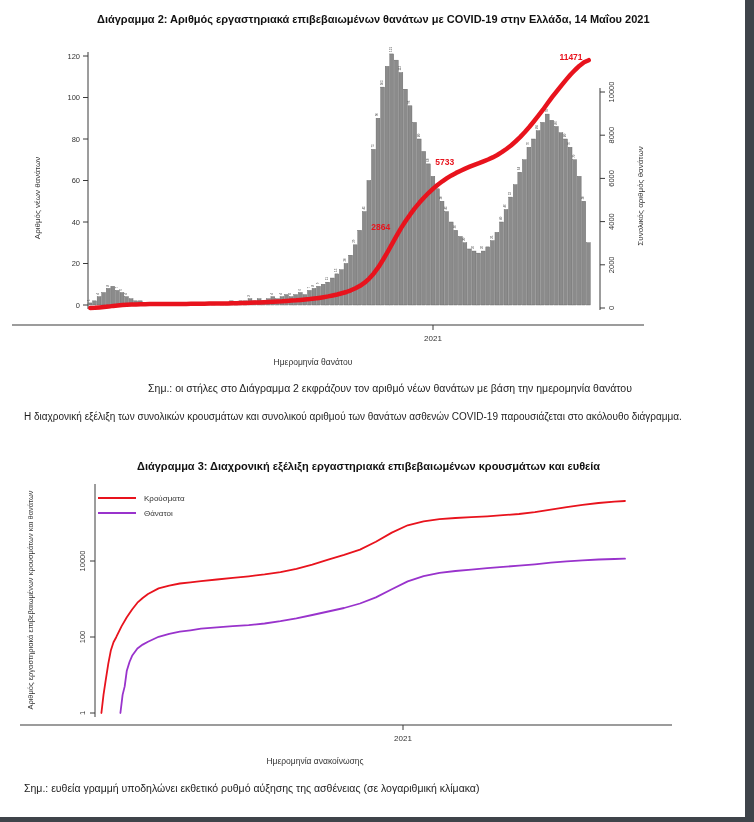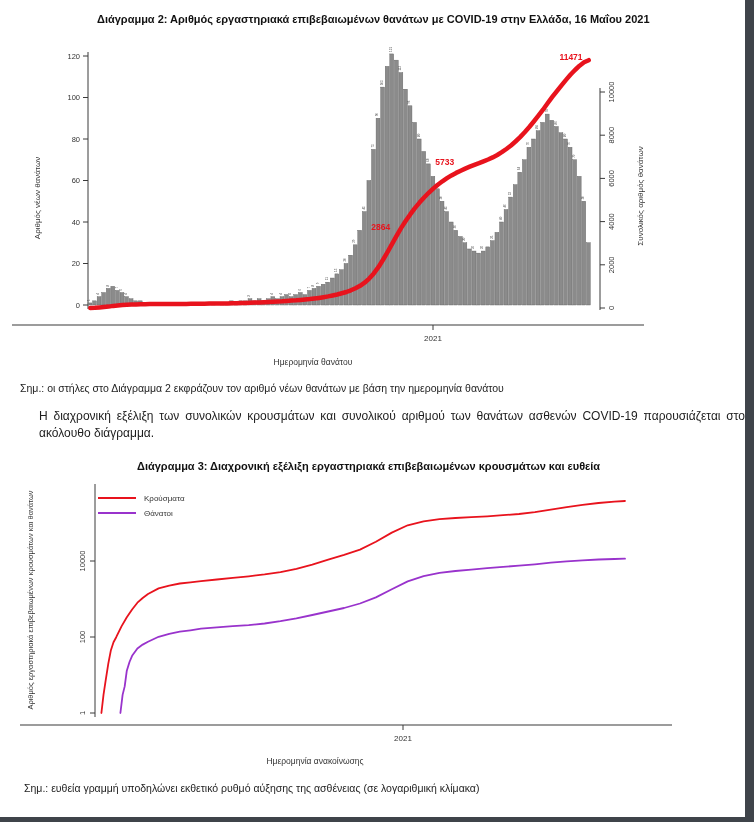--- a/index.html
+++ b/index.html
@@ -7,31 +7,31 @@
     width:754px;height:822px;position:relative;overflow:hidden;
     background:#ffffff;
     font-family:"Liberation Sans", sans-serif;
     color:#1d1d1d;
   }
   .abs{position:absolute;}
   .chart-title{
     font-size:11px;font-weight:bold;color:#111;white-space:nowrap;
   }
   .note{font-size:10.5px;color:#1d1d1d;}
-  .para{font-size:12px;color:#1d1d1d;line-height:17px;text-align:justify;margin-left:15px;}
+  .para{font-size:10px;color:#1d1d1d;line-height:17px;text-align:justify;}
   .edge{background:#3f444a;}
   svg text{font-family:"Liberation Sans", sans-serif;}
 </style>
 </head>
 <body>
 
 <div class="abs edge" style="left:745px;top:0;width:9px;height:822px;"></div>
 <div class="abs edge" style="left:0;top:817px;width:754px;height:5px;"></div>
 
-<div class="abs chart-title" style="left:97px;top:13px;">Διάγραμμα 2: Αριθμός εργαστηριακά επιβεβαιωμένων θανάτων με COVID-19 στην Ελλάδα, 16 Μαΐου 2021</div>
+<div class="abs chart-title" style="left:97px;top:13px;">Διάγραμμα 2: Αριθμός εργαστηριακά επιβεβαιωμένων θανάτων με COVID-19 στην Ελλάδα, 14 Μαΐου 2021</div>
 
 <svg id="chart2" class="abs" style="left:10px;top:28px;" width="672" height="348">
     <g>
       <line x1="78" y1="24" x2="78" y2="281" stroke="#3a3a3a" stroke-width="1"></line>
       <line x1="73" y1="277" x2="78" y2="277" stroke="#3a3a3a" stroke-width="1"></line>
       <text x="70" y="279.5" text-anchor="end" font-size="7.5" fill="#333">0</text>
       <line x1="73" y1="235.5" x2="78" y2="235.5" stroke="#3a3a3a" stroke-width="1"></line>
       <text x="70" y="238" text-anchor="end" font-size="7.5" fill="#333">20</text>
       <line x1="73" y1="194" x2="78" y2="194" stroke="#3a3a3a" stroke-width="1"></line>
       <text x="70" y="196.5" text-anchor="end" font-size="7.5" fill="#333">40</text>
@@ -223,21 +223,21 @@
     <g>
       <polyline points="80.3,279.9 84.9,279.8 89.4,279.5 94.0,279.1 98.6,278.6 103.2,277.9 107.7,277.5 112.3,277.0 116.9,276.8 121.4,276.6 126.0,276.4 130.6,276.3 135.2,276.2 139.7,276.1 144.3,276.1 148.9,276.1 153.4,276.0 158.0,276.0 162.6,275.9 167.2,275.9 171.7,275.9 176.3,275.9 180.9,275.8 185.5,275.7 190.0,275.7 194.6,275.7 199.2,275.6 203.8,275.5 208.3,275.5 212.9,275.5 217.5,275.4 222.0,275.2 226.6,275.2 231.2,275.0 235.8,274.9 240.3,274.7 244.9,274.6 249.5,274.4 254.0,274.2 258.6,274.0 263.2,273.7 267.8,273.5 272.3,273.3 276.9,272.9 281.5,272.6 286.1,272.3 290.6,271.9 295.2,271.5 299.8,271.1 304.3,270.5 308.9,269.9 313.5,269.2 318.1,268.4 322.6,267.5 327.2,266.5 331.8,265.3 336.4,264.0 340.9,262.3 345.5,260.3 350.1,257.8 354.6,254.7 359.2,250.6 363.8,245.4 368.4,239.2 372.9,232.0 377.5,224.1 382.1,215.8 386.7,207.6 391.2,199.9 395.8,192.8 400.4,186.2 404.9,180.1 409.5,174.6 414.1,169.5 418.7,164.8 423.2,160.6 427.8,156.7 432.4,153.3 437.0,150.2 441.5,147.4 446.1,144.9 450.7,142.7 455.2,140.6 459.8,138.7 464.4,136.9 469.0,135.2 473.5,133.4 478.1,131.5 482.7,129.4 487.3,127.0 491.8,124.2 496.4,121.0 501.0,117.5 505.5,113.5 510.1,109.1 514.7,104.2 519.3,99.0 523.8,93.5 528.4,87.7 533.0,81.7 537.6,75.3 542.1,69.2 546.7,63.3 551.3,57.6 555.8,52.1 560.4,46.8 565.0,42.0 569.6,37.7 574.1,34.3 578.7,32.2" fill="none" stroke="#e8131d" stroke-width="4.5" stroke-linecap="round" stroke-linejoin="round"></polyline>
     </g>
     <g>
       <text x="370.7" y="201.6" text-anchor="middle" font-size="8.5" font-weight="bold" fill="#e8131d">2864</text>
       <text x="434.7" y="136.7" text-anchor="middle" font-size="8.5" font-weight="bold" fill="#e8131d">5733</text>
       <text x="561.0" y="32.0" text-anchor="middle" font-size="8.5" font-weight="bold" fill="#e8131d">11471</text>
     </g>
   </svg>
 
-<div class="abs note" style="left:20px;top:382px;width:710px;">Σημ.: οι στήλες στο Διάγραμμα 2 εκφράζουν τον αριθμό νέων θανάτων με βάση την ημερομηνία θανάτου</div>
+<div class="abs note" style="left:35px;top:382px;width:710px;text-align:center;">Σημ.: οι στήλες στο Διάγραμμα 2 εκφράζουν τον αριθμό νέων θανάτων με βάση την ημερομηνία θανάτου</div>
 
 <div class="abs para" style="left:24px;top:408px;width:706px;">Η διαχρονική εξέλιξη των συνολικών κρουσμάτων και συνολικού αριθμού των θανάτων ασθενών COVID-19 παρουσιάζεται στο ακόλουθο διάγραμμα.</div>
 
 <div class="abs chart-title" style="left:137px;top:460px;">Διάγραμμα 3: Διαχρονική εξέλιξη εργαστηριακά επιβεβαιωμένων κρουσμάτων και ευθεία</div>
 
 <svg id="chart3" class="abs" style="left:10px;top:470px;" width="700" height="302">
     <g>
       <line x1="85" y1="14" x2="85" y2="247" stroke="#3a3a3a" stroke-width="1"></line>
       <line x1="80" y1="243" x2="85" y2="243" stroke="#3a3a3a" stroke-width="1"></line>
       <text x="75" y="243" text-anchor="middle" font-size="7.5" fill="#333" transform="rotate(-90 75 243)">1</text>

